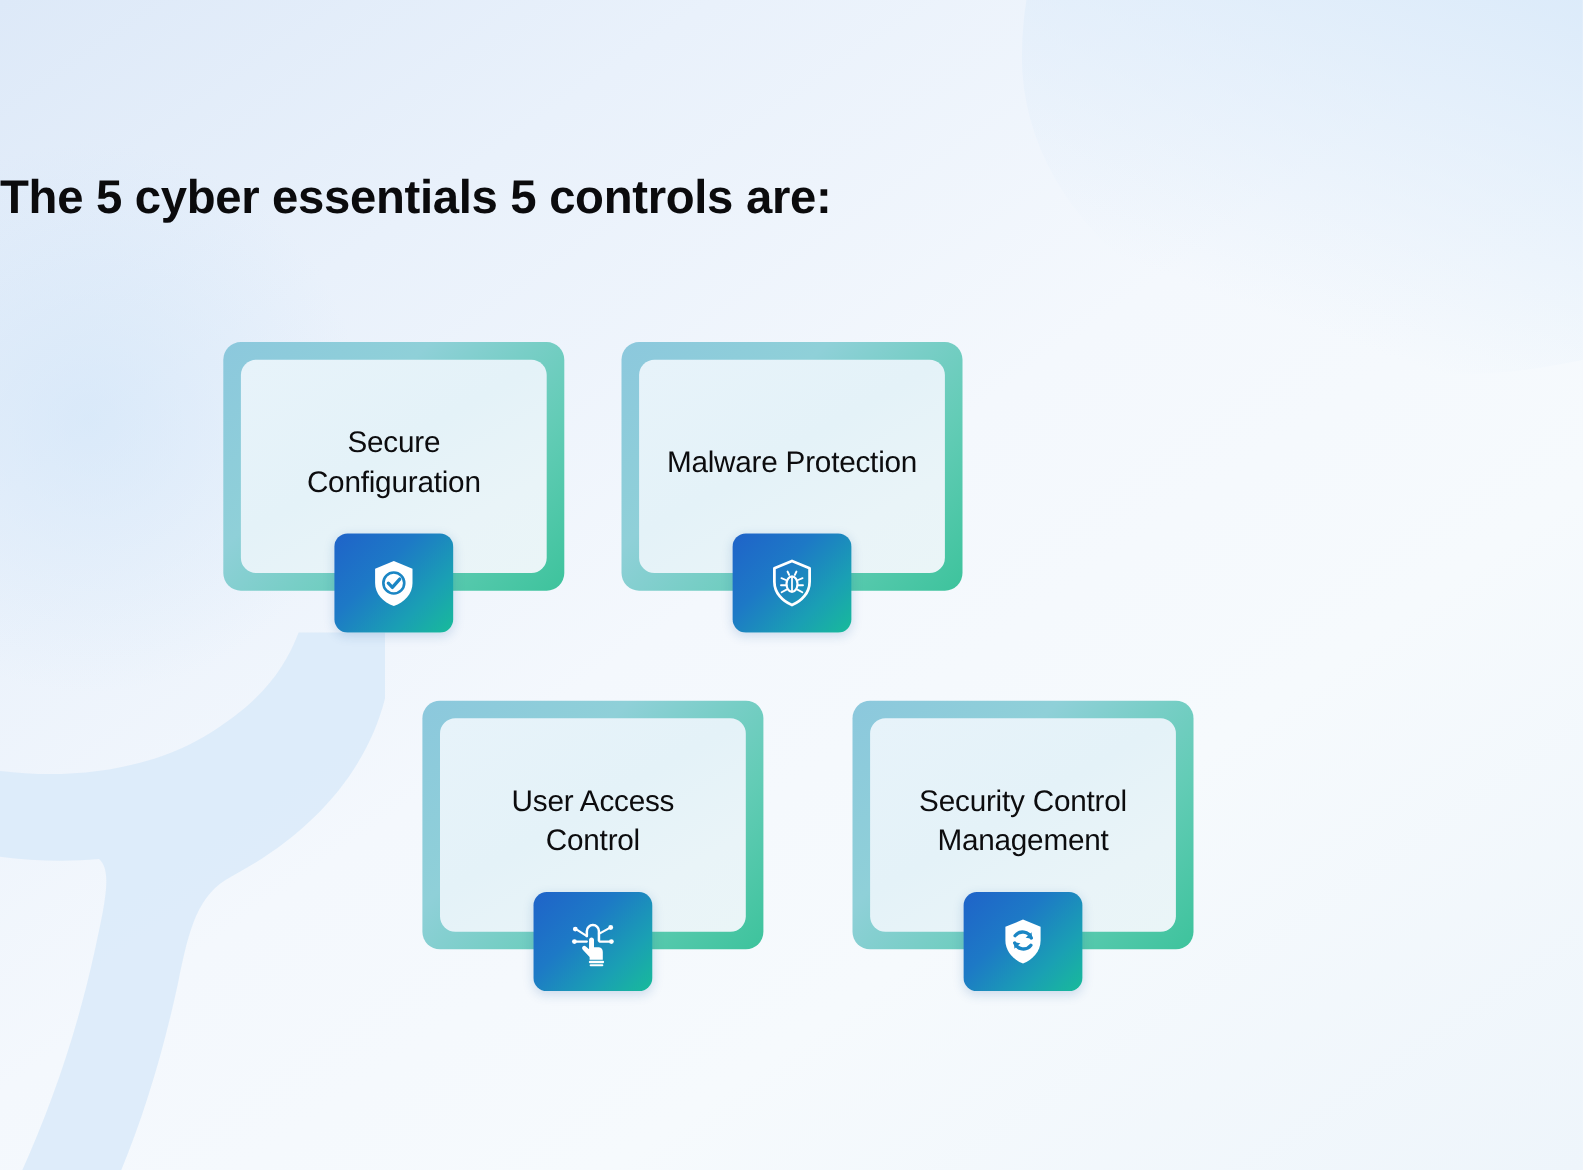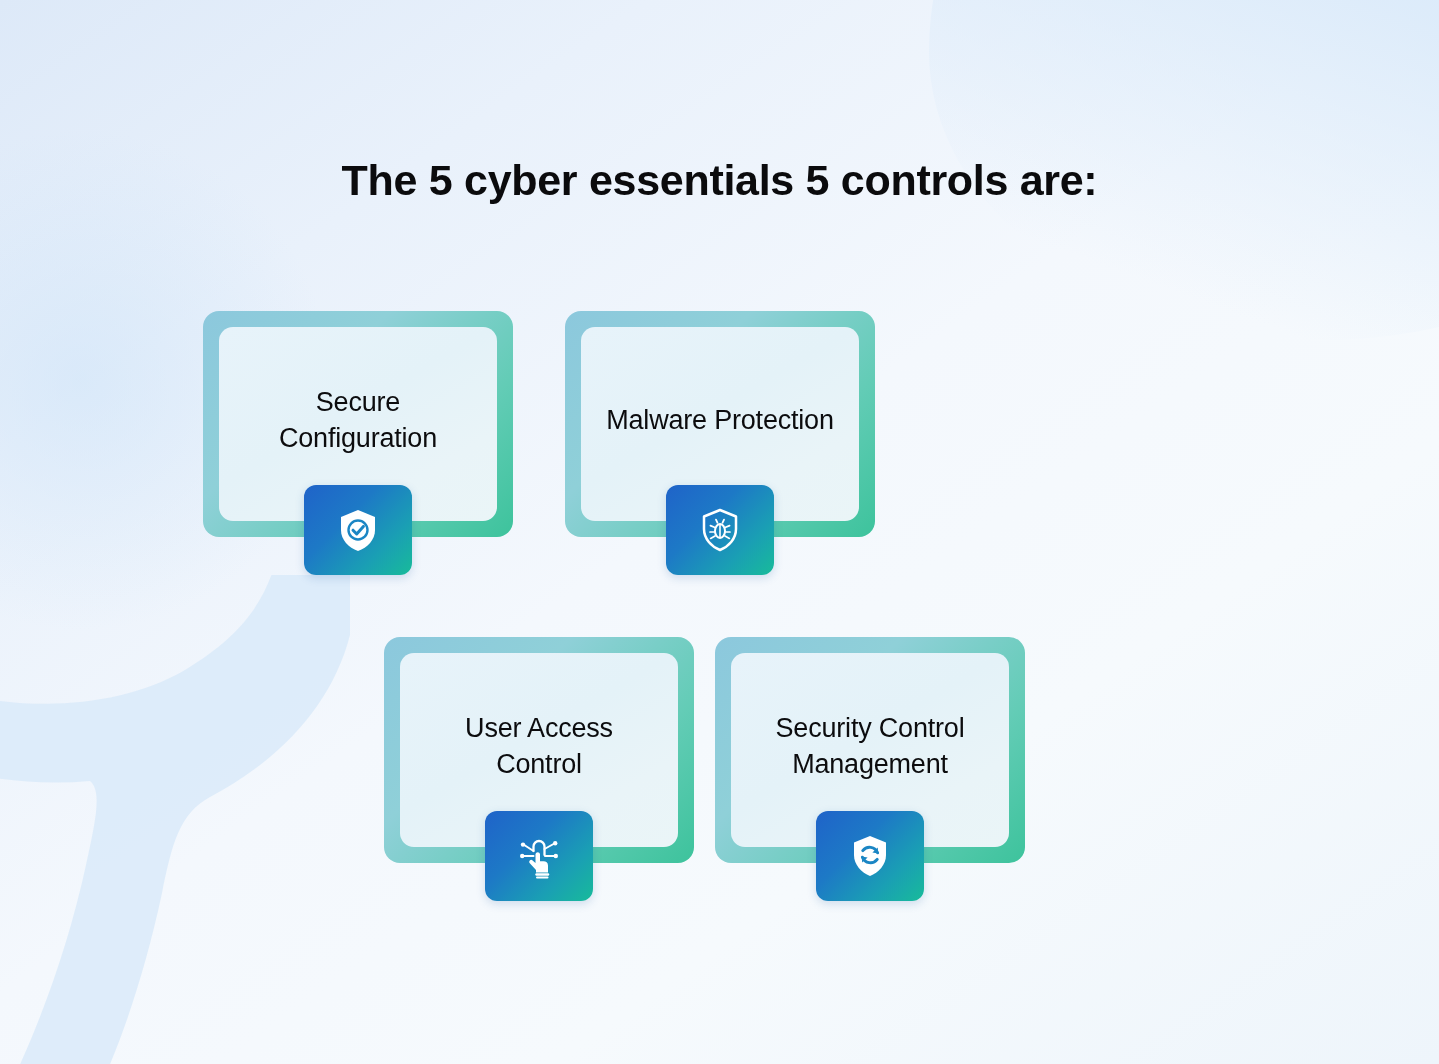--- a/index.html
+++ b/index.html
@@ -37,31 +37,31 @@
     width:520px; height:520px; border-radius:50%;
     background:radial-gradient(circle at 50% 50%, rgba(205,227,248,.55), rgba(205,227,248,0) 68%);
   }
 
   
   #content { position:absolute; inset:0; }
 
   #page-title {
     position:absolute;
     top:155px; left:0; right:0;
-    text-align:center;
+    text-align:left;
     font-size:43px;
     font-weight:bold;
     letter-spacing:-.3px;
     color:#0b0b0d;
     line-height:1.18;
   }
 
   .card-row { position:absolute; display:flex; }
   #card-row-top { top:311px; left:203px; gap:52px; }
-  #card-row-bottom { top:637px; left:384px; gap:21px; }
+  #card-row-bottom { top:637px; left:384px; gap:81px; }
 
   .control-card {
     position:relative;
     width:310px; height:226px;
     border-radius:16px;
     padding:16px;
     background:linear-gradient(135deg, #8cc8dd 0%, #8fd0d8 35%, #63ccb6 70%, #3dc39c 100%);
   }
   .control-card-inner {
     width:100%; height:100%;

